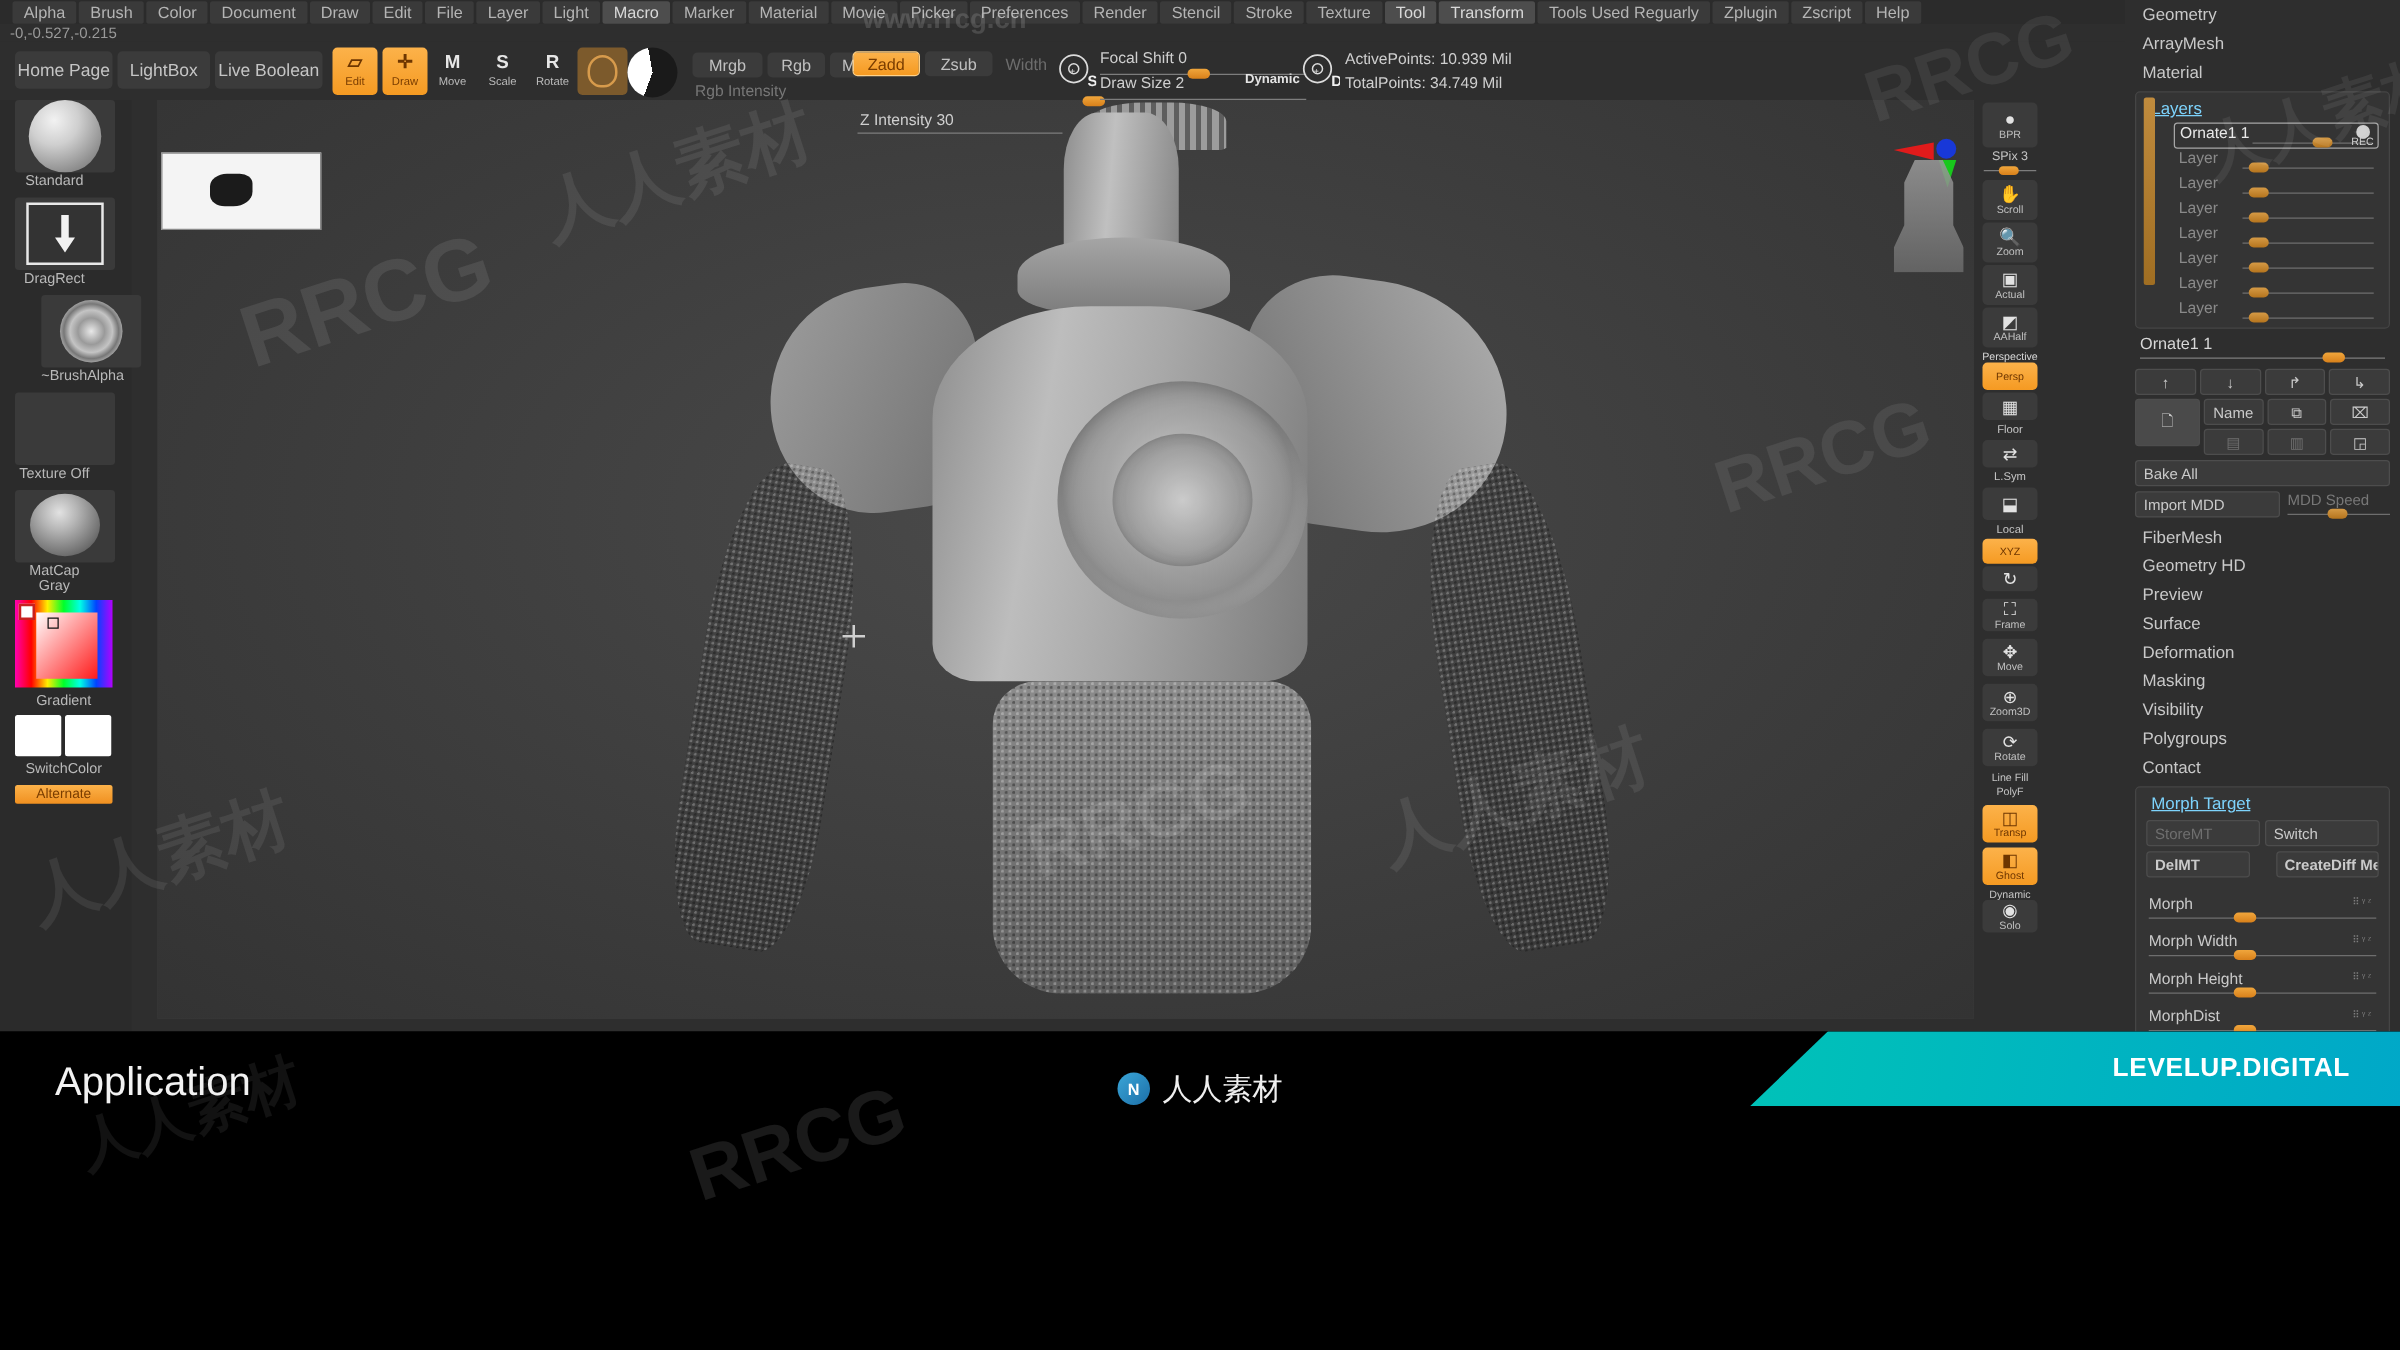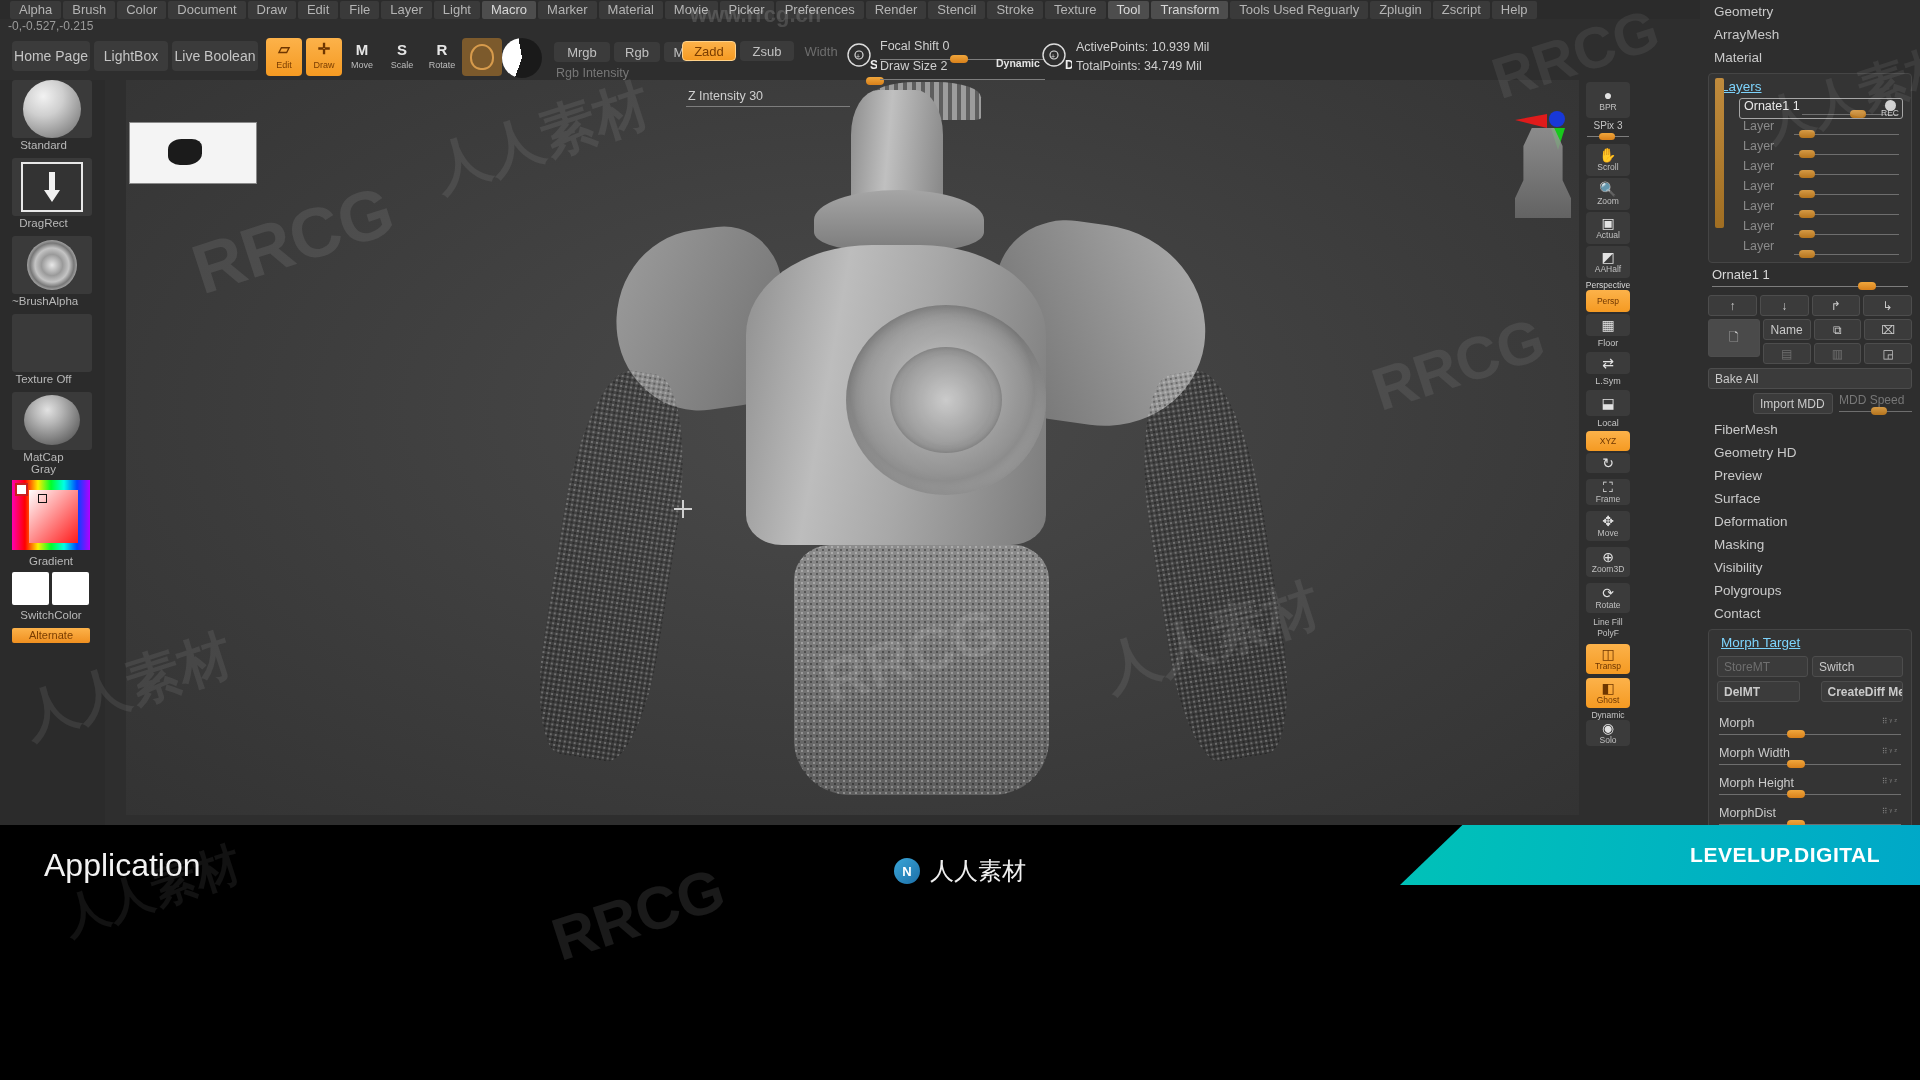--- a/index.html
+++ b/index.html
@@ -474,21 +474,21 @@
     <div class="lb-cell" style="top:78px;">
       <div class="lb-thumb">
         <div class="dragrect-box">
             <svg width="18" height="34" viewBox="0 0 18 34">
               <polygon points="6,2 12,2 12,20 17,20 9,32 1,20 6,20" fill="#f2f2f2"></polygon>
             </svg>
           </div>
       </div>
       <div class="lb-label">DragRect</div>
     </div>
-    <div class="lb-cell" style="top:156px;">
+    <div class="lb-cell" style="top:156px;margin-left:21px;">
       <div class="lb-thumb">
           <div class="brushalpha-disc"></div>
         </div>
       <div class="lb-label">~BrushAlpha</div>
     </div>
     <div class="lb-cell" style="top:234px;">
       <div class="lb-thumb"></div>
       <div class="lb-label">Texture Off</div>
     </div>
     <div class="lb-cell" style="top:312px;">
@@ -671,21 +671,21 @@
         </div>
         <div style="display:flex;gap:3px;">
           <div class="rp-btn dim" style="flex:1;">▤</div>
           <div class="rp-btn dim" style="flex:1;">▥</div>
           <div class="rp-btn" style="flex:1;">◲</div>
         </div>
       </div>
     </div>
     <div class="rp-btn left" style="margin:4px 8px;">Bake All</div>
     <div style="display:flex;margin:3px 8px;position:relative;height:22px;">
-      <div class="rp-btn left" style="width:80px;margin-left:45px;">Import MDD</div>
+      <div class="rp-btn left" style="width:116px;">Import MDD</div>
       <div style="position:relative;flex:1;margin-left:4px;">
         <span style="position:absolute;left:2px;top:0;font-size:12px;color:#777;">MDD Speed</span>
         <span style="position:absolute;left:2px;right:0;top:18px;height:1px;background:#6e6e6e;"></span>
         <span style="position:absolute;left:34px;top:14px;width:16px;height:8px;border-radius:4px;background:linear-gradient(#d59a45,#b5741d);"></span>
       </div>
     </div>
 
     <div class="rp-item">FiberMesh</div>
     <div class="rp-item">Geometry HD</div>
     <div class="rp-item">Preview</div>

